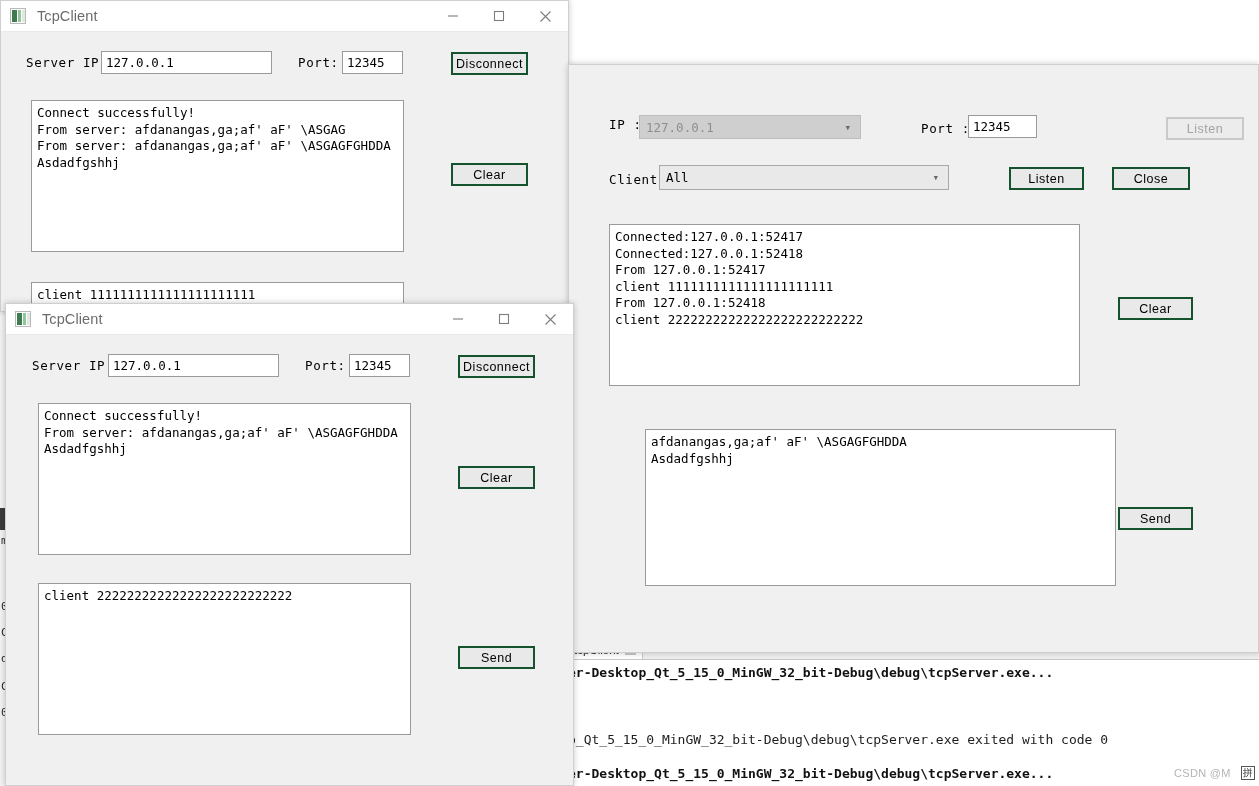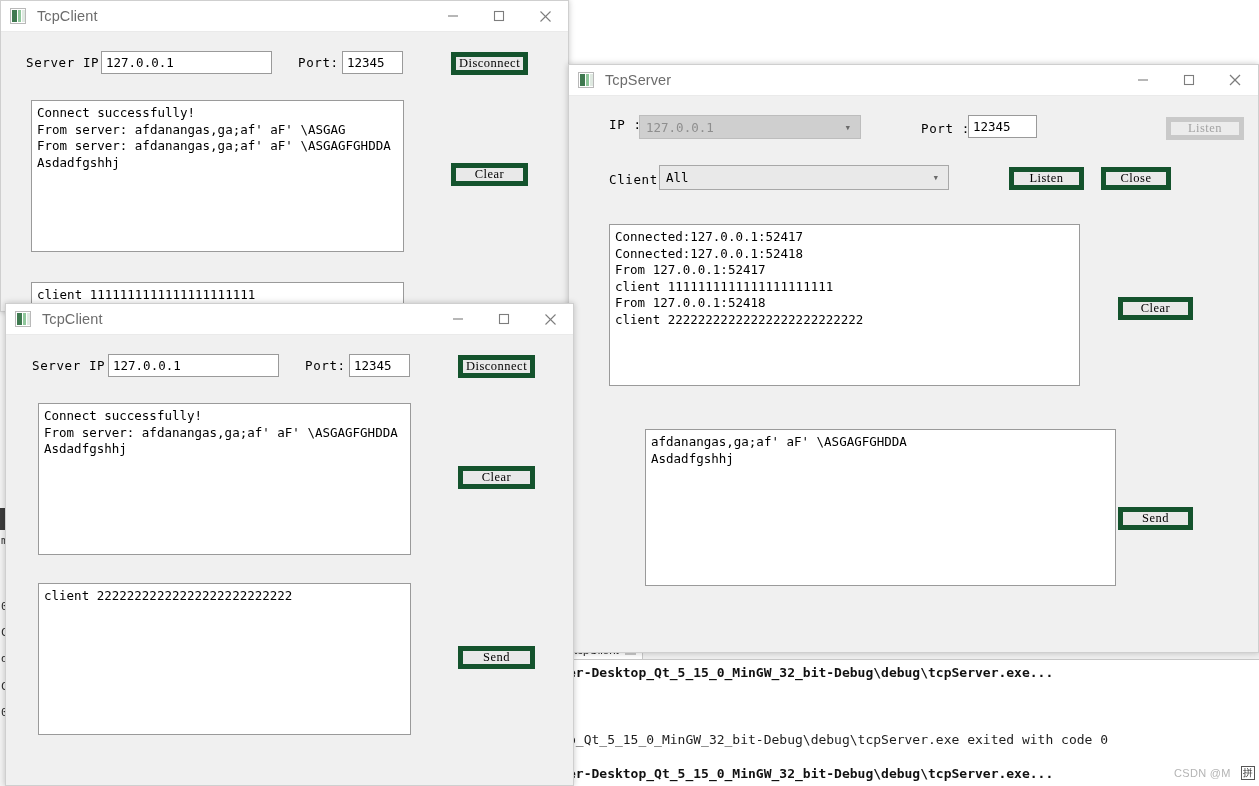--- a/index.html
+++ b/index.html
@@ -130,23 +130,23 @@
     font-size: 12.5px;
     line-height: 16.5px;
     color: #000;
     padding: 4px 5px;
     overflow: hidden;
     white-space: pre;
   }
   .qbtn {
     position: absolute;
     background: #e9e9e9;
-    border: 5px solid #14532d;
-    box-sizing: border-box;
-    font-family: Liberation Serif, serif;
+    border: 2px solid #14532d;
+    box-sizing: border-box;
+    font-family: Liberation Sans, sans-serif;
     font-size: 12.5px;
     color: #000;
     display: flex;
     align-items: center;
     justify-content: center;
     letter-spacing: 0.5px;
     cursor: default;
   }
   .qbtn.disabled { color: #a3a3a3; border-color: #c9c9c9; background: #ececec; margin-left: 48px; }
   .qcombo {
@@ -349,66 +349,40 @@
 
     <div class="qbtn" style="left:452px; top:162px; width:77px; height:23px;">Clear</div>
 
     <div class="qtext" style="left:32px; top:279px; width:373px; height:152px;">client 22222222222222222222222222</div>
 
     <div class="qbtn" style="left:452px; top:342px; width:77px; height:23px;">Send</div>
   </div>
 
   <div class="qt-window" style="left:568px; top:64px; width:691px; height:589px; z-index:20;">
 
-    <div class="titlebar">
-      <span class="app-icon">
-          <i class="a"></i>
-          <i class="b"></i>
-          <i class="c"></i>
-        </span>
-      <span class="win-title">TcpServer</span>
-      <span class="win-btns">
-        <span class="win-btn">
-          <svg width="12" height="12" viewBox="0 0 12 12">
-              <line x1="1" y1="6" x2="11" y2="6" stroke="#7d7d7d" stroke-width="1.1"></line>
-            </svg>
-        </span>
-        <span class="win-btn">
-          <svg width="12" height="12" viewBox="0 0 12 12">
-              <rect x="1.5" y="1.5" width="9" height="9" fill="none" stroke="#7d7d7d" stroke-width="1.1"></rect>
-            </svg>
-        </span>
-        <span class="win-btn">
-          <svg width="14" height="14" viewBox="0 0 14 14">
-              <line x1="2" y1="2" x2="12" y2="12" stroke="#7d7d7d" stroke-width="1.2"></line>
-              <line x1="12" y1="2" x2="2" y2="12" stroke="#7d7d7d" stroke-width="1.2"></line>
-            </svg>
-        </span>
-      </span>
-    </div>
 
     <div class="lbl" style="left:40px; top:52px;">IP :</div>
     <div class="qcombo disabled" style="left:70px; top:50px; width:222px; height:24px;">
       <span>127.0.0.1</span>
       <span class="arrow">▾</span>
     </div>
 
     <div class="lbl" style="left:352px; top:56px;">Port :</div>
     <div class="qline" style="left:399px; top:50px; width:69px; height:23px;">12345</div>
 
     <div class="qbtn disabled" style="left:549px; top:52px; width:78px; height:23px;">Listen</div>
 
     <div class="lbl" style="left:40px; top:107px;">Client :</div>
     <div class="qcombo" style="left:90px; top:100px; width:290px; height:25px;">
       <span>All</span>
       <span class="arrow">▾</span>
     </div>
 
     <div class="qbtn" style="left:440px; top:102px; width:75px; height:23px;">Listen</div>
-    <div class="qbtn" style="left:532px; top:102px; width:70px; height:23px;">Close</div>
+    <div class="qbtn" style="left:543px; top:102px; width:78px; height:23px;">Close</div>
 
     <div class="qtext" style="left:40px; top:159px; width:471px; height:162px;">Connected:127.0.0.1:52417
 Connected:127.0.0.1:52418
 From 127.0.0.1:52417
 client 1111111111111111111111
 From 127.0.0.1:52418
 client 22222222222222222222222222</div>
     <div class="qbtn" style="left:549px; top:232px; width:75px; height:23px;">Clear</div>
 
     <div class="qtext" style="left:40px; top:364px; width:471px; height:157px;margin-left:36px;">afdanangas,ga;af' aF' \ASGAGFGHDDA

